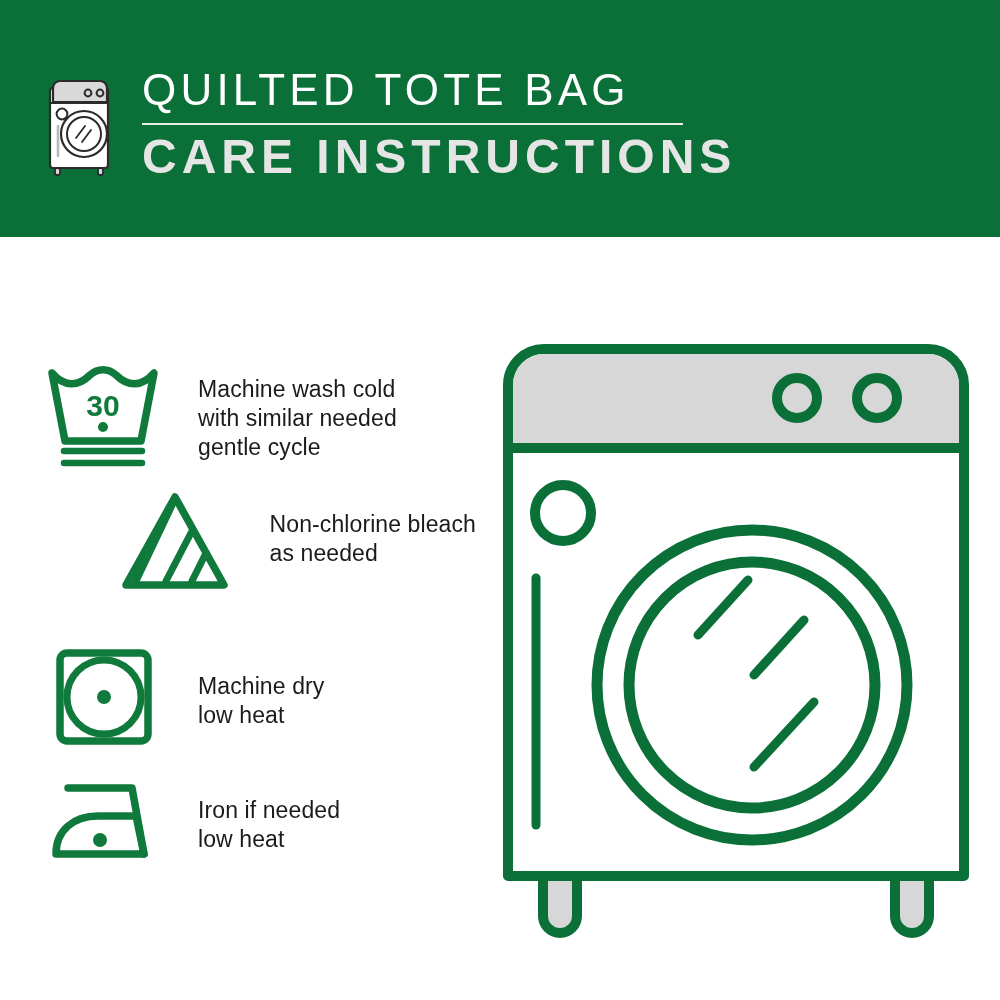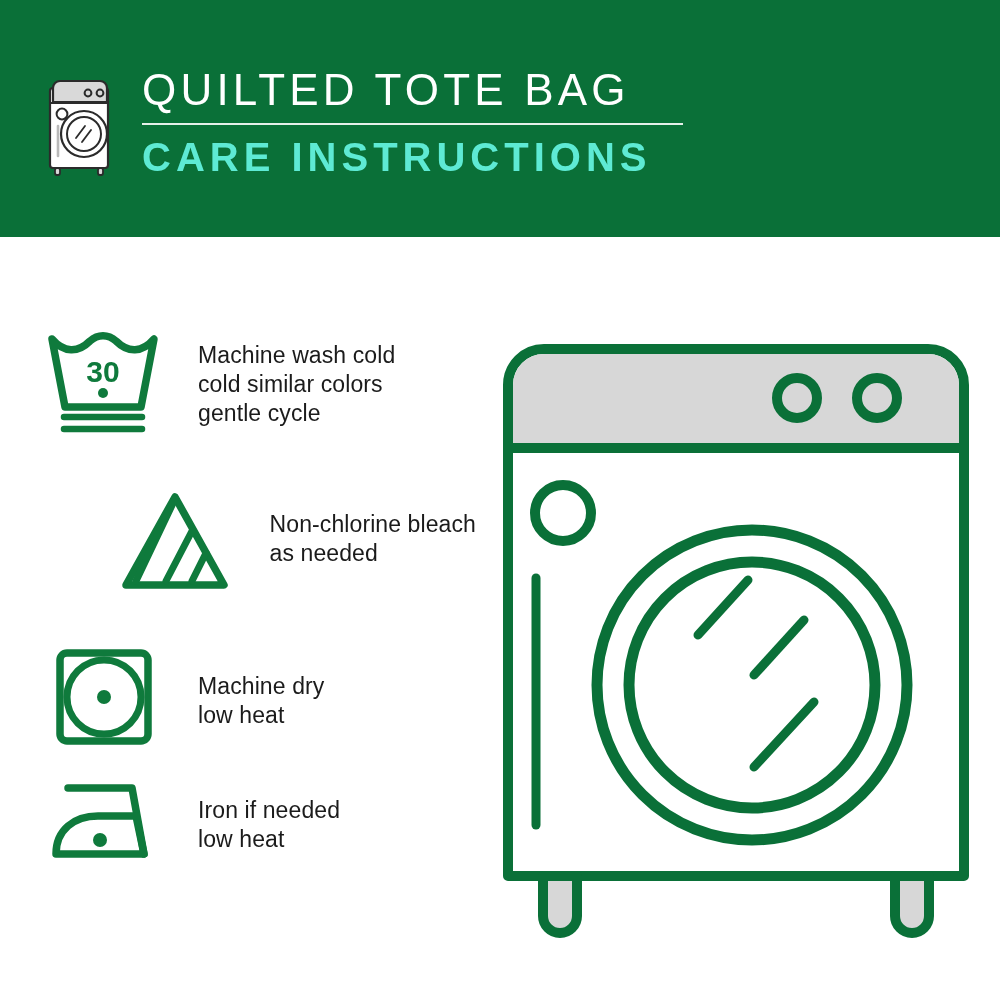--- a/index.html
+++ b/index.html
@@ -50,23 +50,23 @@
     line-height: 52px;
     white-space: nowrap;
   }
   #title-rule {
     width: 541px;
     height: 2px;
     background: #e6f0e9;
     margin: 7px 0 6px 0;
   }
   #title-sub {
-    color: #5eead4;
-    font-family: "Liberation Sans", sans-serif;
-    font-size: 40px;
+    color: #e5e5e5;
+    font-family: "Liberation Sans", sans-serif;
+    font-size: 48px;
     font-weight: 600;
     letter-spacing: 5.0px;
     line-height: 52px;
     white-space: nowrap;
   }
 
   
   .care-row {
     position: absolute;
     left: 46px;
@@ -85,21 +85,21 @@
     margin-left: 32px;
     color: #1b1b1b;
     font-family: "Liberation Sans", sans-serif;
     font-size: 23px;
     font-weight: 400;
     line-height: 29px;
     letter-spacing: 0.1px;
     white-space: pre-line;
   }
 
-  #row-wash   { top: 329px; }
+  #row-wash   { top: 363px; }
   #row-bleach { top: 489px; justify-content: flex-end; }
   #row-dry    { top: 643px; }
   #row-iron   { top: 774px; }
 
   #row-wash .care-text   { padding-top: 12px; }
   #row-bleach .care-text { padding-top: 21px; }
   #row-dry .care-text    { padding-top: 29px; }
   #row-iron .care-text   { padding-top: 22px; }
 
   
@@ -160,21 +160,21 @@
 
         <text x="57" y="53" text-anchor="middle" font-family="Liberation Sans, sans-serif" font-size="30" font-weight="bold" fill="#0f7a3c">30</text>
 
         <circle cx="57" cy="64" r="5" fill="#0f7a3c"></circle>
 
         <line x1="18" y1="88" x2="96" y2="88" stroke="#0f7a3c" stroke-width="6.5" stroke-linecap="round"></line>
         <line x1="18" y1="100" x2="96" y2="100" stroke="#0f7a3c" stroke-width="6.5" stroke-linecap="round"></line>
       </svg>
     </div>
     <div class="care-text">Machine wash cold
-cold similar colors
+with similar needed
 gentle cycle</div>
   </div>
 
   <div class="care-row" id="row-bleach">
     <div class="care-symbol">
       <svg viewBox="0 0 116 106" width="116" height="106" aria-hidden="true">
 
         <path d="M57 8 L106 96 L8 96 Z" fill="none" stroke="#0f7a3c" stroke-width="7.5" stroke-linejoin="round"></path>
 
         <line x1="57" y1="10" x2="18" y2="92" stroke="#0f7a3c" stroke-width="7" stroke-linecap="round"></line>

